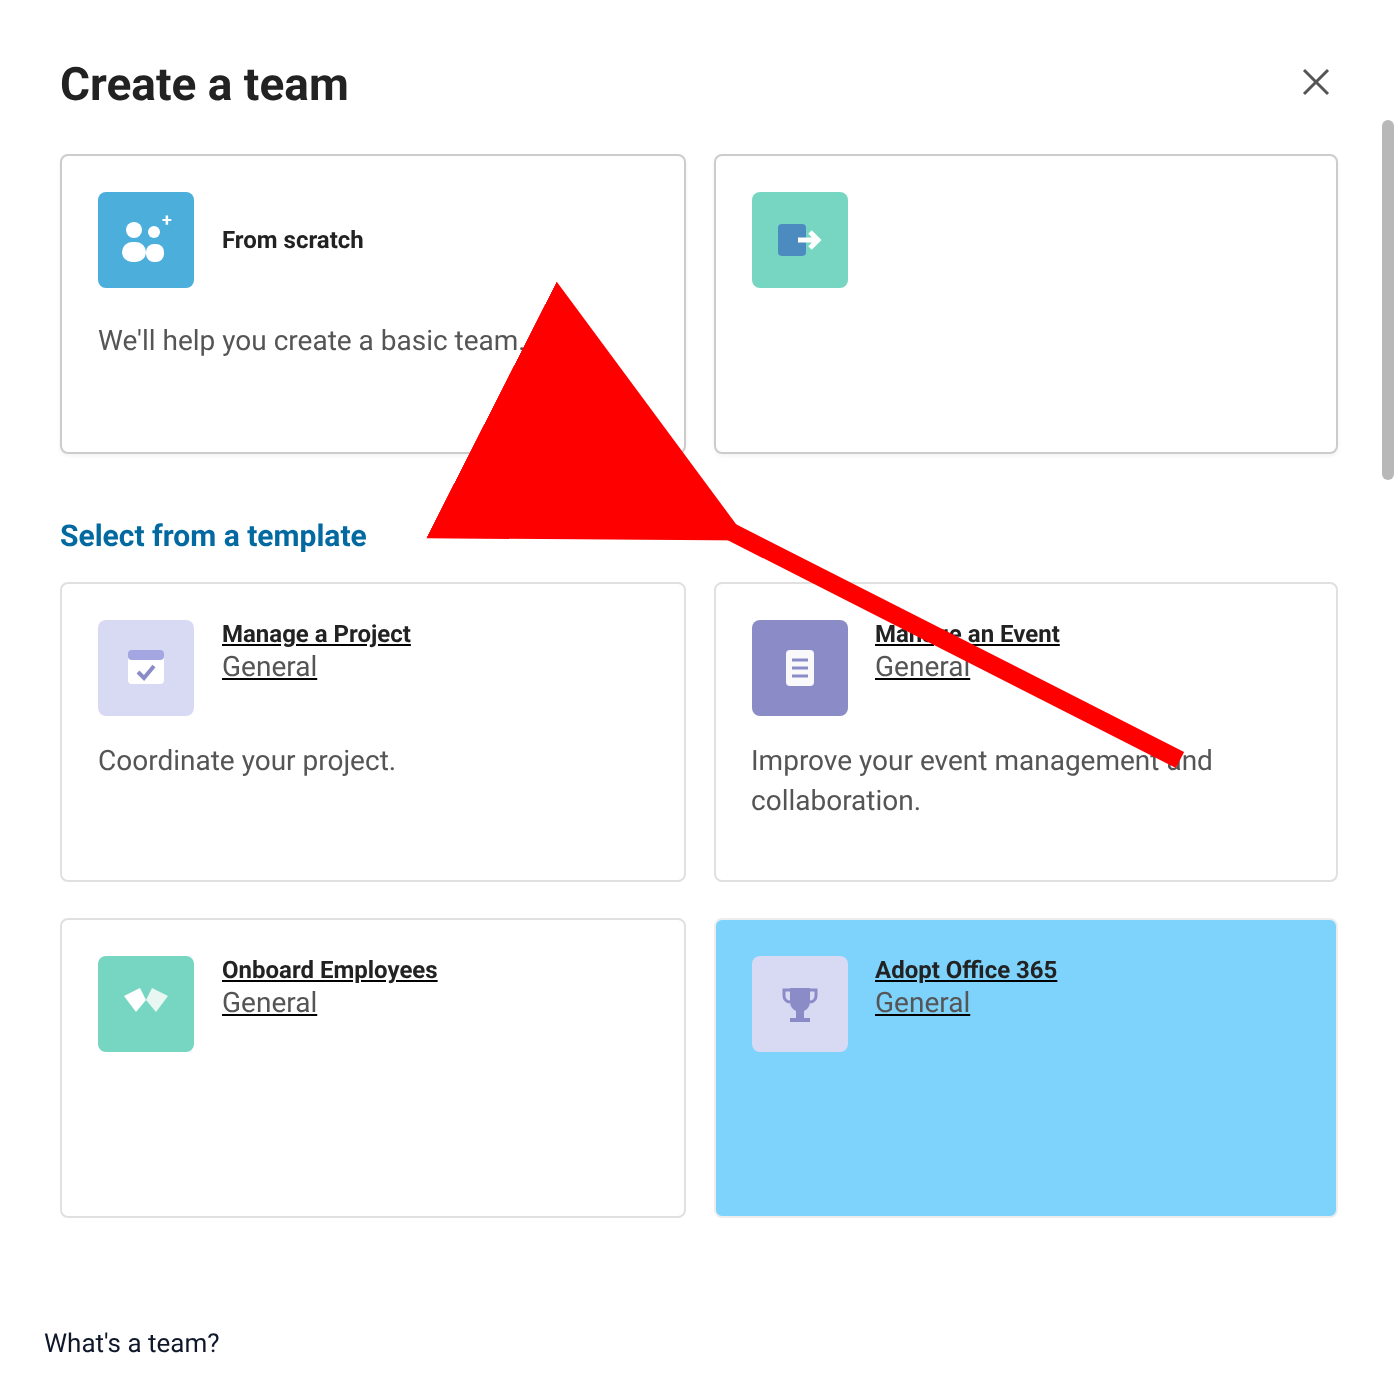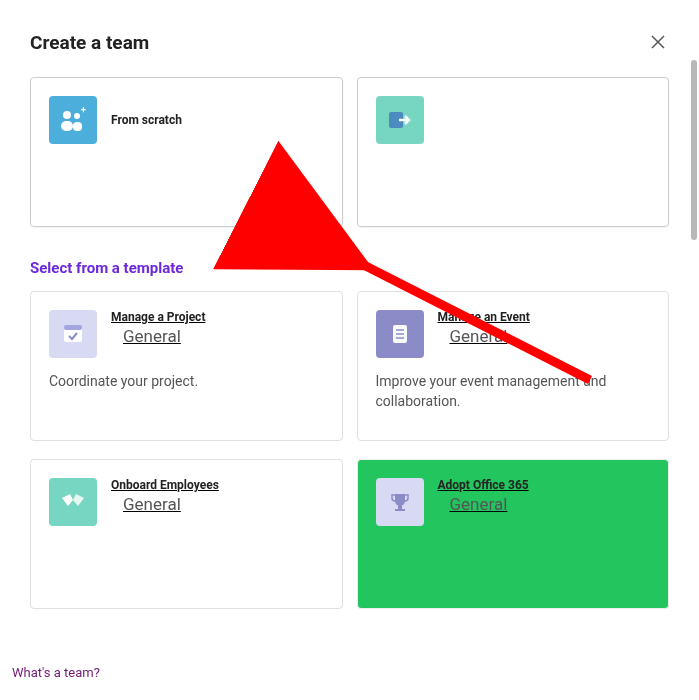--- a/index.html
+++ b/index.html
@@ -12,21 +12,21 @@
     overflow: hidden;
     position: relative;
   }
   .header {
     display: flex;
     justify-content: space-between;
     align-items: center;
     padding: 28px 30px 20px 30px;
   }
   .title {
-    font-size: 19px;
+    font-size: 23px;
     font-weight: 700;
     color: #222;
   }
   .close {
     font-size: 18px;
     color: #555;
     cursor: pointer;
     padding: 4px;
   }
   .scroll-indicator {
@@ -51,21 +51,21 @@
     cursor: pointer;
     min-height: 150px;
     display: flex;
     flex-direction: column;
   }
   .card.primary {
     border-color: #ccc;
     box-shadow: 0 1px 2px rgba(0,0,0,0.05);
   }
   .card.subtle {
-    background: #22c55e;
+    background: #7dd3fc;
     border-color: #ededed;
   }
   .card-top {
     display: flex;
     align-items: center;
     gap: 14px;
     margin-bottom: 18px;
   }
   .card-top.templ {
     margin-bottom: 14px;
@@ -80,42 +80,41 @@
     align-items: center;
     justify-content: center;
     flex-shrink: 0;
   }
   .card-title {
     font-size: 12px;
     font-weight: 700;
     color: #222;
   }
   .card-sub {
-    font-size: 17px;
+    font-size: 14px;
     color: #555;
     margin-top: 2px;
-    margin-left: 12px;
   }
   .card-desc {
     font-size: 14px;
     color: #555;
     line-height: 1.4;
   }
   .section-title {
     font-size: 15px;
     font-weight: 700;
-    color: #6d28d9;
+    color: #0369a1;
     padding: 14px 30px 14px 30px;
   }
   .footer-link {
     position: absolute;
-    left: 12px;
+    left: 22px;
     bottom: 20px;
     font-size: 13px;
-    color: #701a75;
+    color: #0f172a;
     cursor: pointer;
   }
   .annotation-arrow {
     position: absolute;
     left: 330px;
     top: 250px;
     pointer-events: none;
   }
   .annotation-arrow svg { overflow: visible; }
   .ellipsis {
@@ -148,20 +147,21 @@
         <svg width="30" height="26" viewBox="0 0 30 26">
           <circle cx="9" cy="8" r="4" fill="#fff"></circle>
           <circle cx="19" cy="9" r="3" fill="#fff"></circle>
           <rect x="3" y="14" width="12" height="10" rx="5" fill="#fff"></rect>
           <rect x="15" y="15" width="9" height="9" rx="4" fill="#fff"></rect>
           <text x="23" y="6" font-size="9" fill="#fff" font-weight="bold">+</text>
         </svg>
       </div>
       <div class="card-title">From scratch</div>
     </div>
+    <div class="card-desc">We'll help you create a basic team.</div>
   </div>
 
   <div class="card primary">
     <div class="card-top">
       <div class="icon-box" style="background:#77d6c1;">
         <svg width="30" height="26" viewBox="0 0 30 26">
           <rect x="4" y="5" width="14" height="16" rx="2" fill="#4c8bbf"></rect>
           <path d="M14 13 L24 13 M20 9 L24 13 L20 17" stroke="#fff" stroke-width="2.5" fill="none"></path>
         </svg>
       </div>

